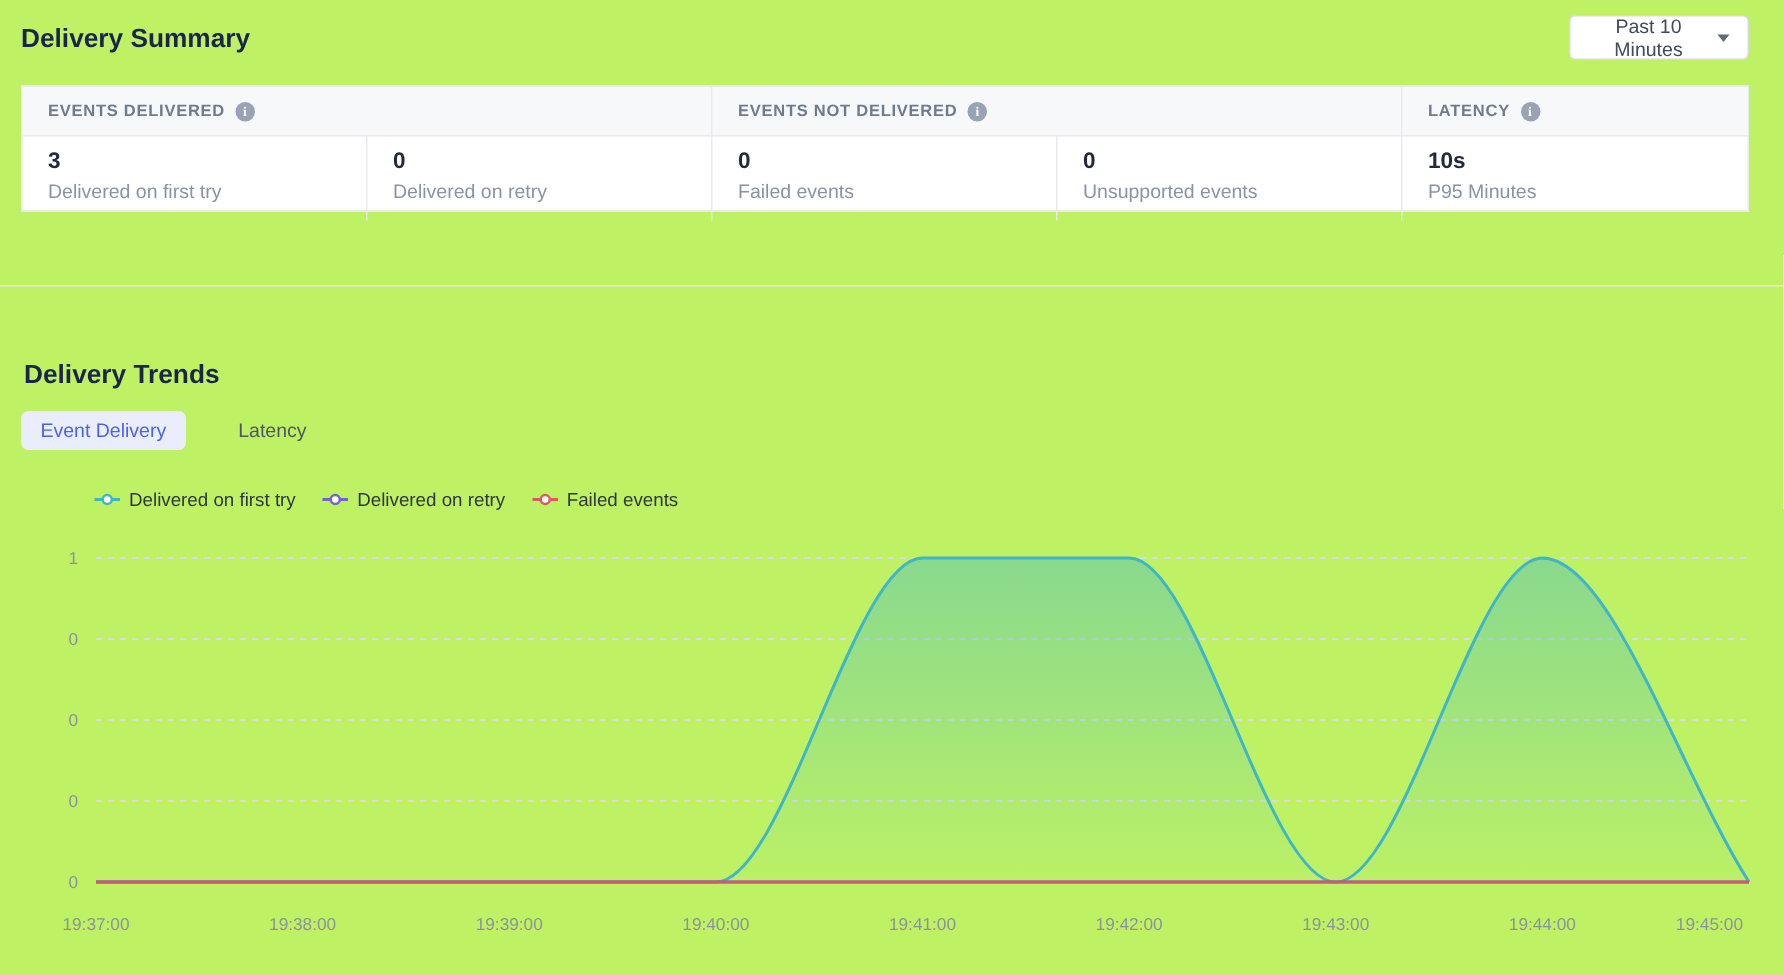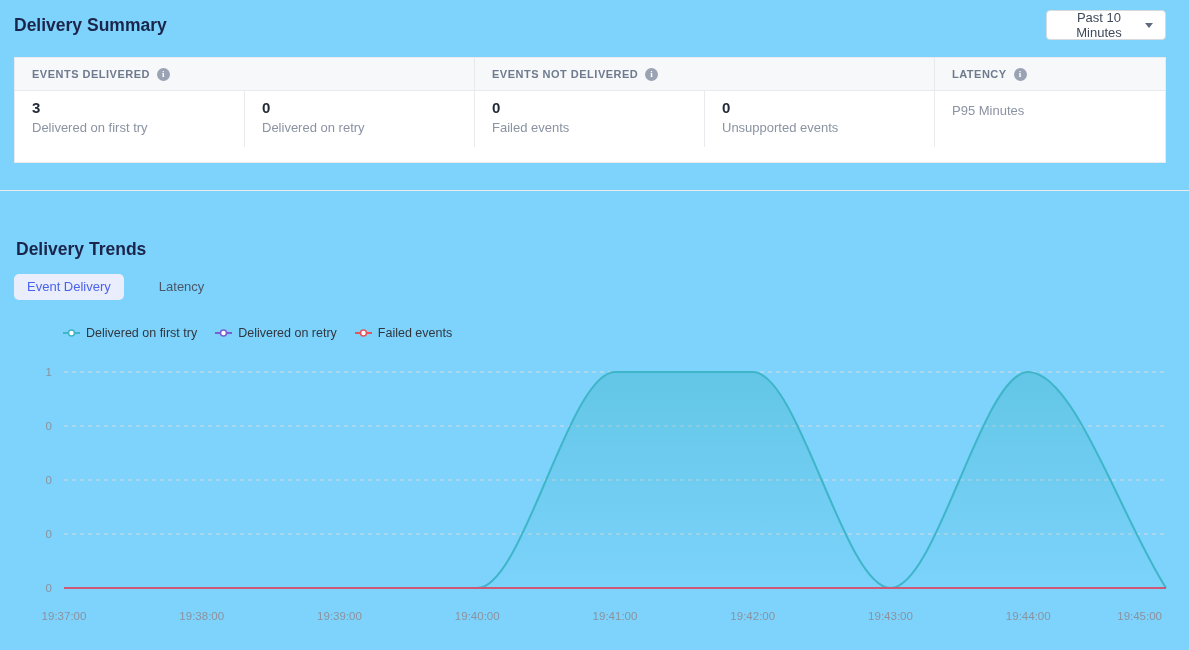--- a/index.html
+++ b/index.html
@@ -1,29 +1,29 @@
 <!DOCTYPE html>
 <html><head>
 <meta charset="utf-8">
 <style>
   html,body{margin:0;padding:0;background:#fff;}
-  .page{position:relative;width:1189px;height:650px;background:#7dd3fc;overflow:hidden;
+  .page{position:relative;width:1189px;height:650px;background:#bef264;overflow:hidden;
         font-family:"Liberation Sans","DejaVu Sans",sans-serif;text-decoration:underline;}
   
   .topbar{position:absolute;top:0;left:14px;right:23px;height:50px;
           display:flex;justify-content:space-between;align-items:center;}
   .page-title{font-size:17.5px;font-weight:700;color:#1b254b;margin:0;}
   .range-select{display:flex;align-items:center;justify-content:space-between;
                 width:120px;height:30px;padding:0 12px 0 14px;background:#fff;
                 border:1px solid #d6dade;border-radius:4px;cursor:pointer;
                 font-family:inherit;font-size:13px;color:#404a5c;}
   .caret{width:0;height:0;border-left:4.5px solid transparent;border-right:4.5px solid transparent;
          border-top:5px solid #5f6a7a;margin-left:8px;}
   
-  .summary{position:absolute;top:57px;left:14px;right:23px;height:106px;
+  .summary{position:absolute;top:57px;left:14px;right:23px;height:84px;
            border:1px solid #e8eaed;box-sizing:border-box;background:#fff;}
   .s-head{display:grid;grid-template-columns:2fr 2fr 1fr;height:33px;background:#f7f8fa;
           border-bottom:1px solid #e8eaed;box-sizing:border-box;}
   .h-cell{display:flex;align-items:center;gap:7px;padding-left:17px;
           border-right:1px solid #e8eaed;font-size:11px;font-weight:700;
           letter-spacing:.5px;color:#6e7a8e;}
   .h-cell:last-child{border-right:none;}
   .info{display:inline-flex;align-items:center;justify-content:center;width:13px;height:13px;
         border-radius:50%;background:#9aa3b3;color:#fff;font-size:9px;font-weight:700;
         font-family:"Liberation Serif","DejaVu Serif",serif;cursor:pointer;}
@@ -88,20 +88,21 @@
         </div>
         <div class="v-cell">
           <div class="v-val">0</div>
           <div class="v-lab">Failed events</div>
         </div>
         <div class="v-cell">
           <div class="v-val">0</div>
           <div class="v-lab">Unsupported events</div>
         </div>
         <div class="v-cell">
+          <div class="v-val">10s</div>
           <div class="v-lab">P95 Minutes</div>
         </div>
       </div>
   </div>
 
   <div class="divider"></div>
 
   <h2 class="trends-title">Delivery Trends</h2>
 
   <div class="tabs" id="tabs">

